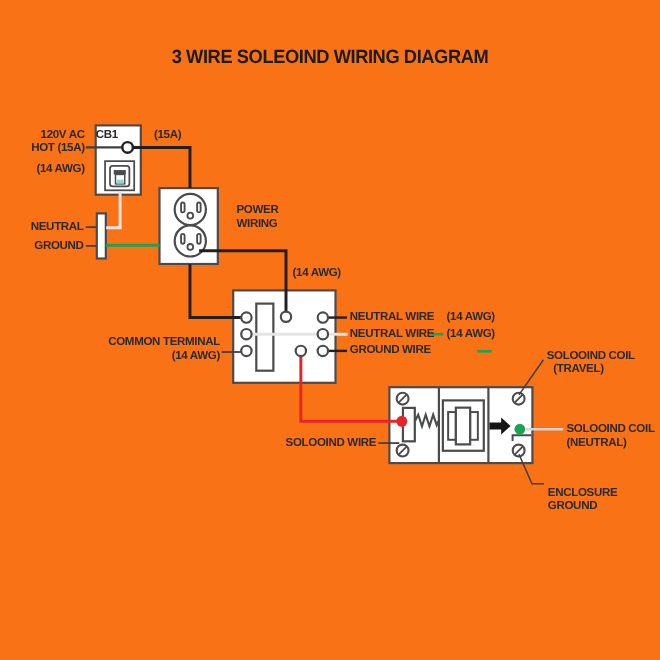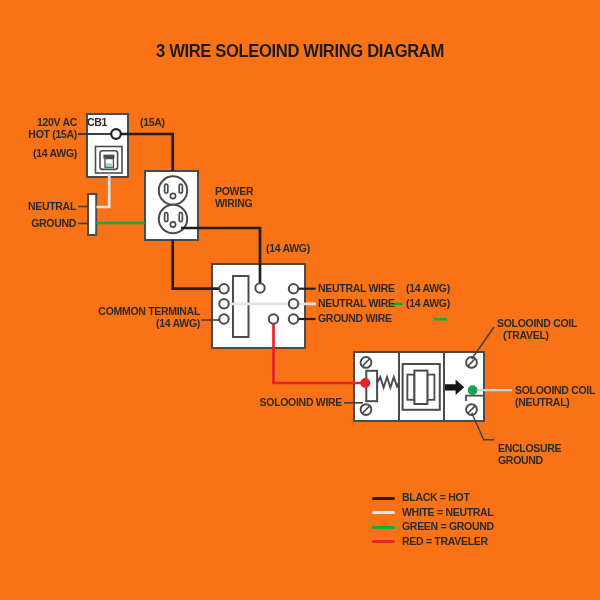--- a/index.html
+++ b/index.html
@@ -158,32 +158,14 @@
   </div>
   <div class="lbl ml" style="left:515px;top:384px;">
     <div>SOLOOIND COIL</div>
     <div>(NEUTRAL)</div>
   </div>
   <div class="lbl ml" style="left:498px;top:418px;margin-top:24px;">
     <div>ENCLOSURE</div>
     <div>GROUND</div>
   </div>
 
-  <div class="legend">
-    <div class="legrow">
-      <span class="sw sw0"></span>
-      <span class="lbl" style="position:static;">BLACK = HOT</span>
-    </div>
-    <div class="legrow">
-      <span class="sw sw1"></span>
-      <span class="lbl" style="position:static;">WHITE = NEUTRAL</span>
-    </div>
-    <div class="legrow">
-      <span class="sw sw2"></span>
-      <span class="lbl" style="position:static;">GREEN = GROUND</span>
-    </div>
-    <div class="legrow">
-      <span class="sw sw3"></span>
-      <span class="lbl" style="position:static;">RED = TRAVELER</span>
-    </div>
-  </div>
 
 </div>
 
 </body></html>

